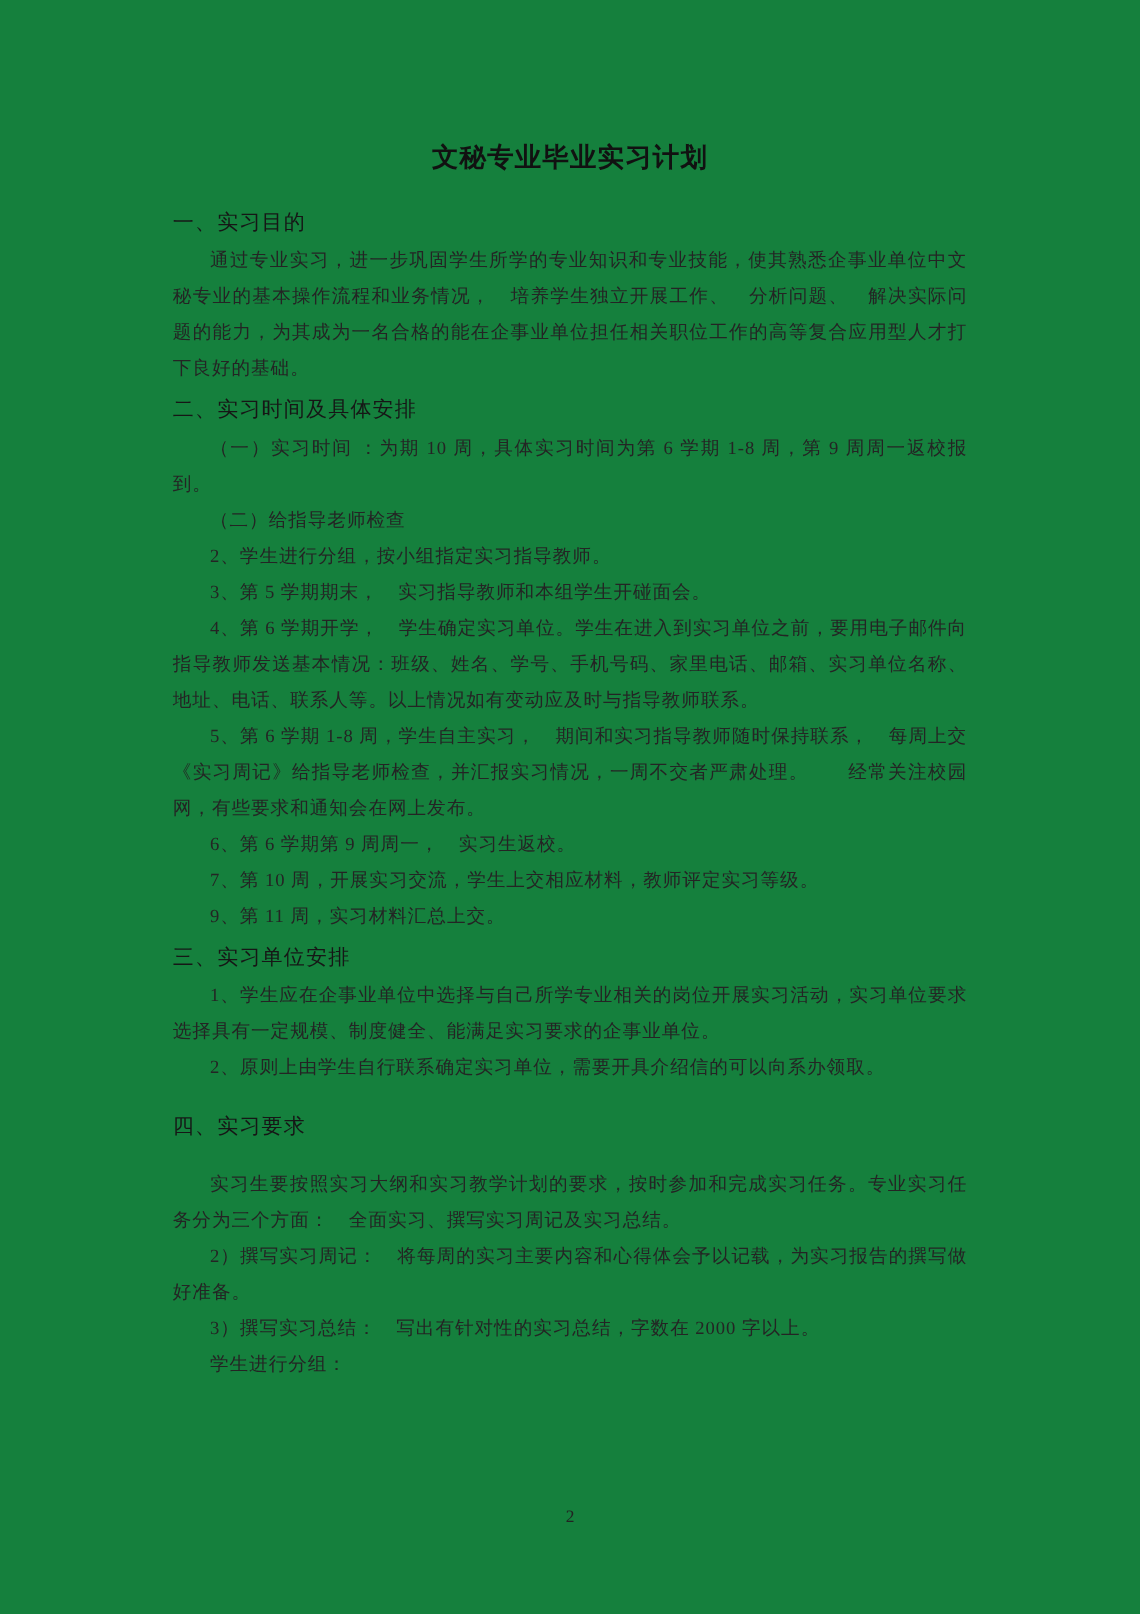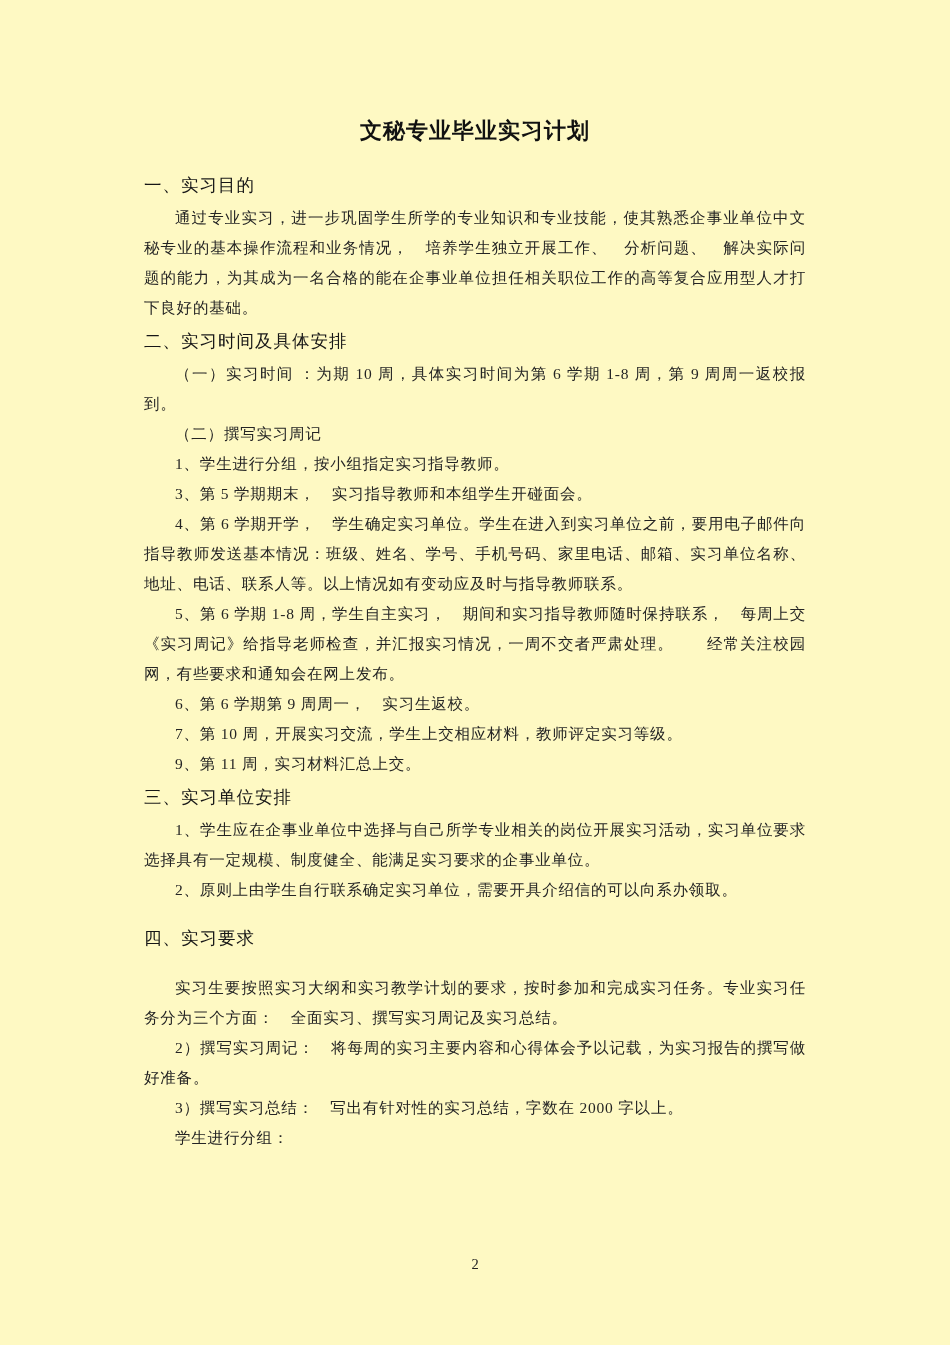--- a/index.html
+++ b/index.html
@@ -5,21 +5,21 @@
   html, body {
     margin: 0;
     padding: 0;
     background: #ffffff;
   }
   .page {
     position: relative;
     width: 950px;
     height: 1345px;
     margin: 0 auto;
-    background: #fef9c3;
+    background: #15803d;
     overflow: hidden;
     color: #1f1f1f;
     font-family: "Liberation Serif", serif;
   }
   .doc-title {
     margin: 0;
     padding-top: 116px;
     padding-bottom: 0;
     text-align: center;
     font-size: 22px;
@@ -70,22 +70,22 @@
 <body>
 
 <div class="page">
   <h1 class="doc-title">文秘专业毕业实习计划</h1>
 
   <div class="content" id="blocks">
       <h2 class="block heading">一、实习目的</h2>
       <p class="block paragraph">通过专业实习，进一步巩固学生所学的专业知识和专业技能，使其熟悉企事业单位中文秘专业的基本操作流程和业务情况，　培养学生独立开展工作、　分析问题、　解决实际问题的能力，为其成为一名合格的能在企事业单位担任相关职位工作的高等复合应用型人才打下良好的基础。</p>
       <h2 class="block heading">二、实习时间及具体安排</h2>
       <p class="block paragraph">（一）实习时间 ：为期 10 周，具体实习时间为第 6 学期 1-8 周，第 9 周周一返校报到。</p>
-      <p class="block paragraph">（二）撰写实习周记</p>
-      <p class="block paragraph">1、学生进行分组，按小组指定实习指导教师。</p>
+      <p class="block paragraph">（二）给指导老师检查</p>
+      <p class="block paragraph">2、学生进行分组，按小组指定实习指导教师。</p>
       <p class="block paragraph">3、第 5 学期期末，　实习指导教师和本组学生开碰面会。</p>
       <p class="block paragraph">4、第 6 学期开学，　学生确定实习单位。学生在进入到实习单位之前，要用电子邮件向指导教师发送基本情况：班级、姓名、学号、手机号码、家里电话、邮箱、实习单位名称、地址、电话、联系人等。以上情况如有变动应及时与指导教师联系。</p>
       <p class="block paragraph">5、第 6 学期 1-8 周，学生自主实习，　期间和实习指导教师随时保持联系，　每周上交《实习周记》给指导老师检查，并汇报实习情况，一周不交者严肃处理。　　经常关注校园网，有些要求和通知会在网上发布。</p>
       <p class="block paragraph">6、第 6 学期第 9 周周一，　实习生返校。</p>
       <p class="block paragraph">7、第 10 周，开展实习交流，学生上交相应材料，教师评定实习等级。</p>
       <p class="block paragraph">9、第 11 周，实习材料汇总上交。</p>
       <h2 class="block heading">三、实习单位安排</h2>
       <p class="block paragraph">1、学生应在企事业单位中选择与自己所学专业相关的岗位开展实习活动，实习单位要求选择具有一定规模、制度健全、能满足实习要求的企事业单位。</p>
       <p class="block paragraph">2、原则上由学生自行联系确定实习单位，需要开具介绍信的可以向系办领取。</p>
       <h2 class="block heading spaced">四、实习要求</h2>

